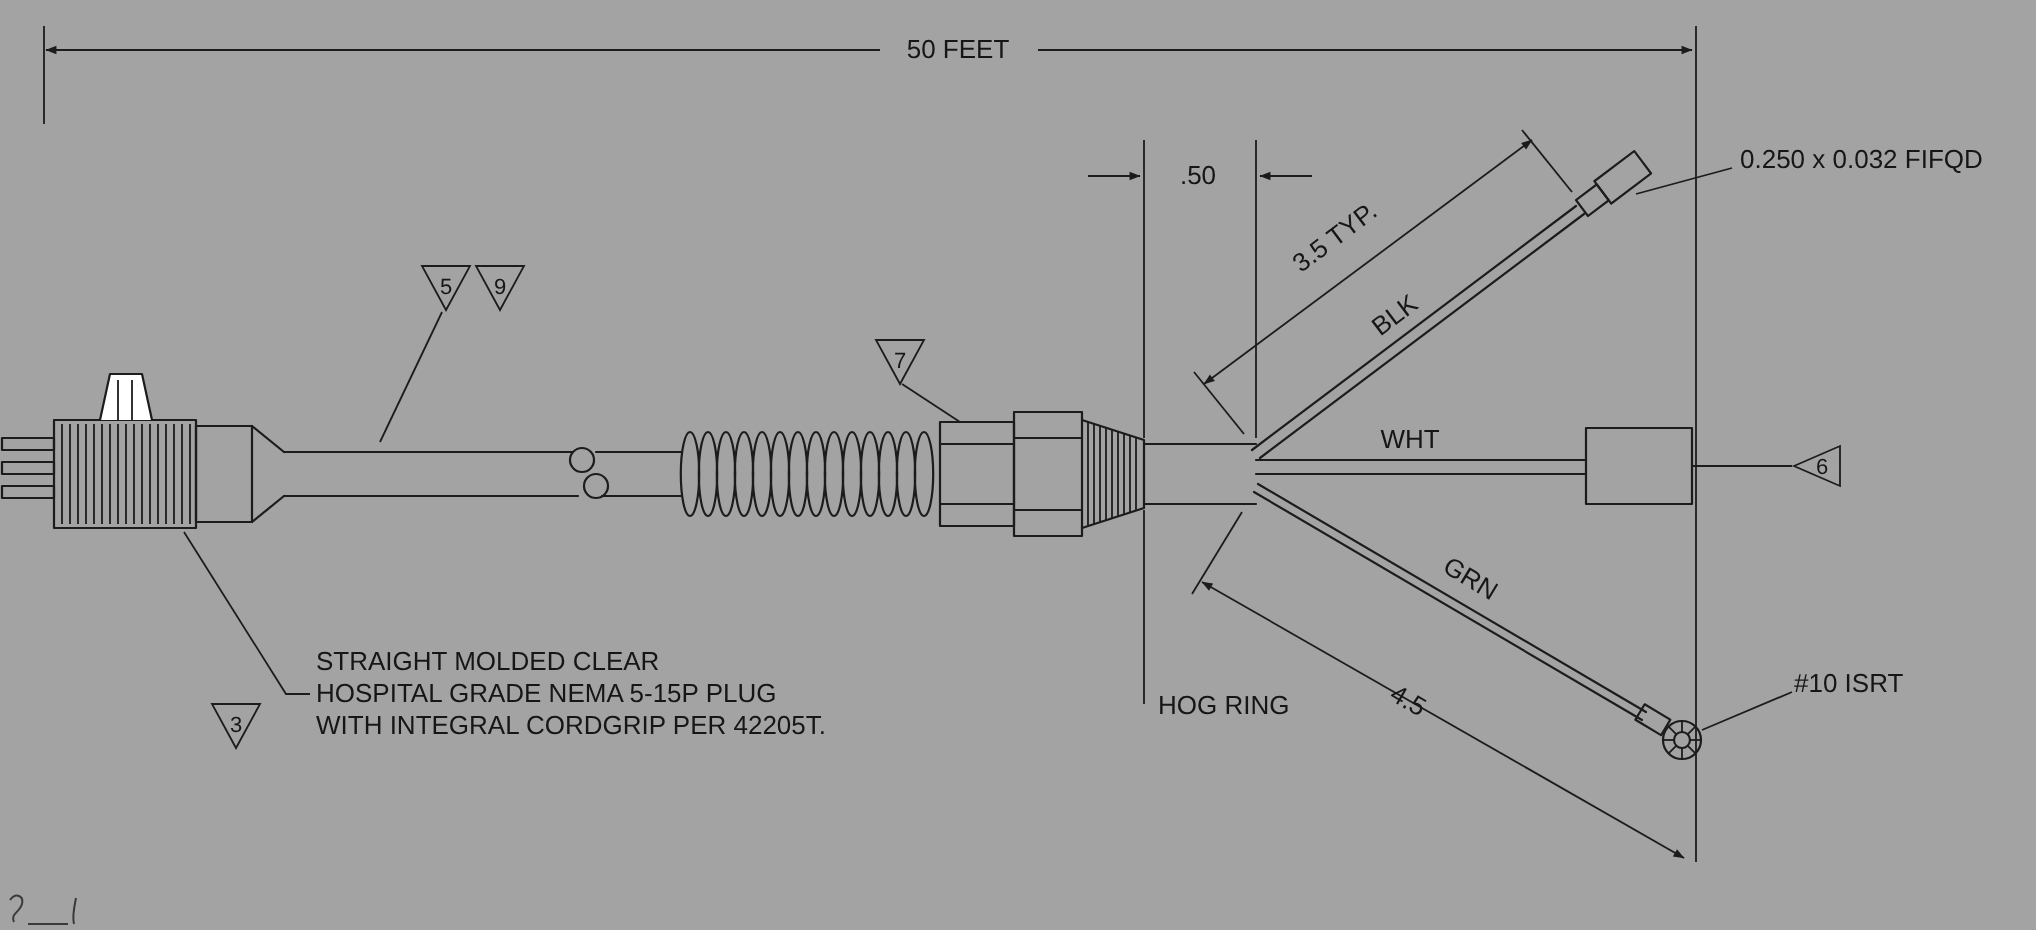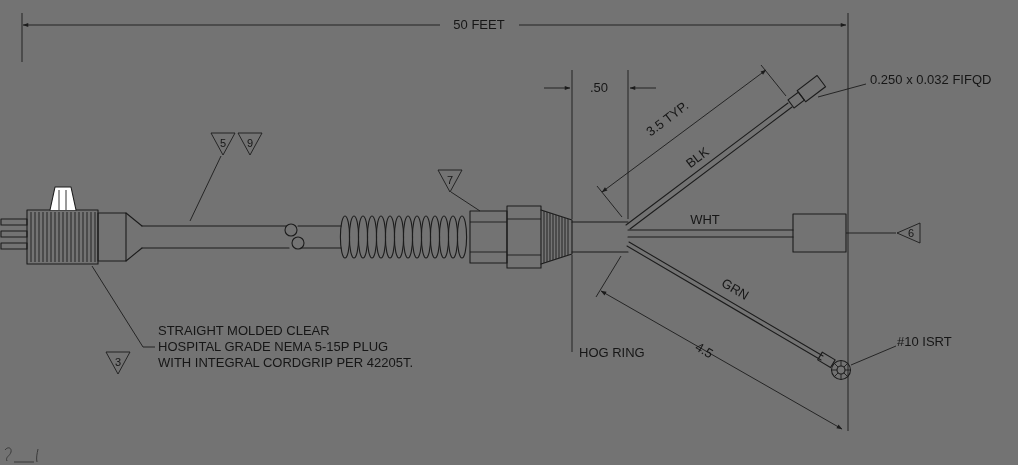--- a/index.html
+++ b/index.html
@@ -1,17 +1,17 @@
 <!DOCTYPE html>
 <html><head>
 <meta charset="utf-8">
 <style>
   html,body { margin:0; padding:0; background:#ffffff; }
   .sheet {
-    position:relative; width:1018px; height:465px; background:#737373;
+    position:relative; width:1018px; height:465px; background:#a3a3a3;
     font-family:"Liberation Sans", sans-serif; overflow:hidden;text-align:right;
   }
   svg { display:block; }
   .obj  { stroke:#1c1c1c; stroke-width:1.1; fill:none; stroke-linecap:round; stroke-linejoin:round; }
   .thin { stroke:#1c1c1c; stroke-width:0.9; fill:none; stroke-linecap:butt; }
   .fillw { fill:#ffffff; }
   text { fill:#161616; font-size:13px; font-family:"Liberation Sans","DejaVu Sans",sans-serif; }
   .mid { text-anchor:middle; }
   .flagnum { font-size:11px; text-anchor:middle; }
 </style>

